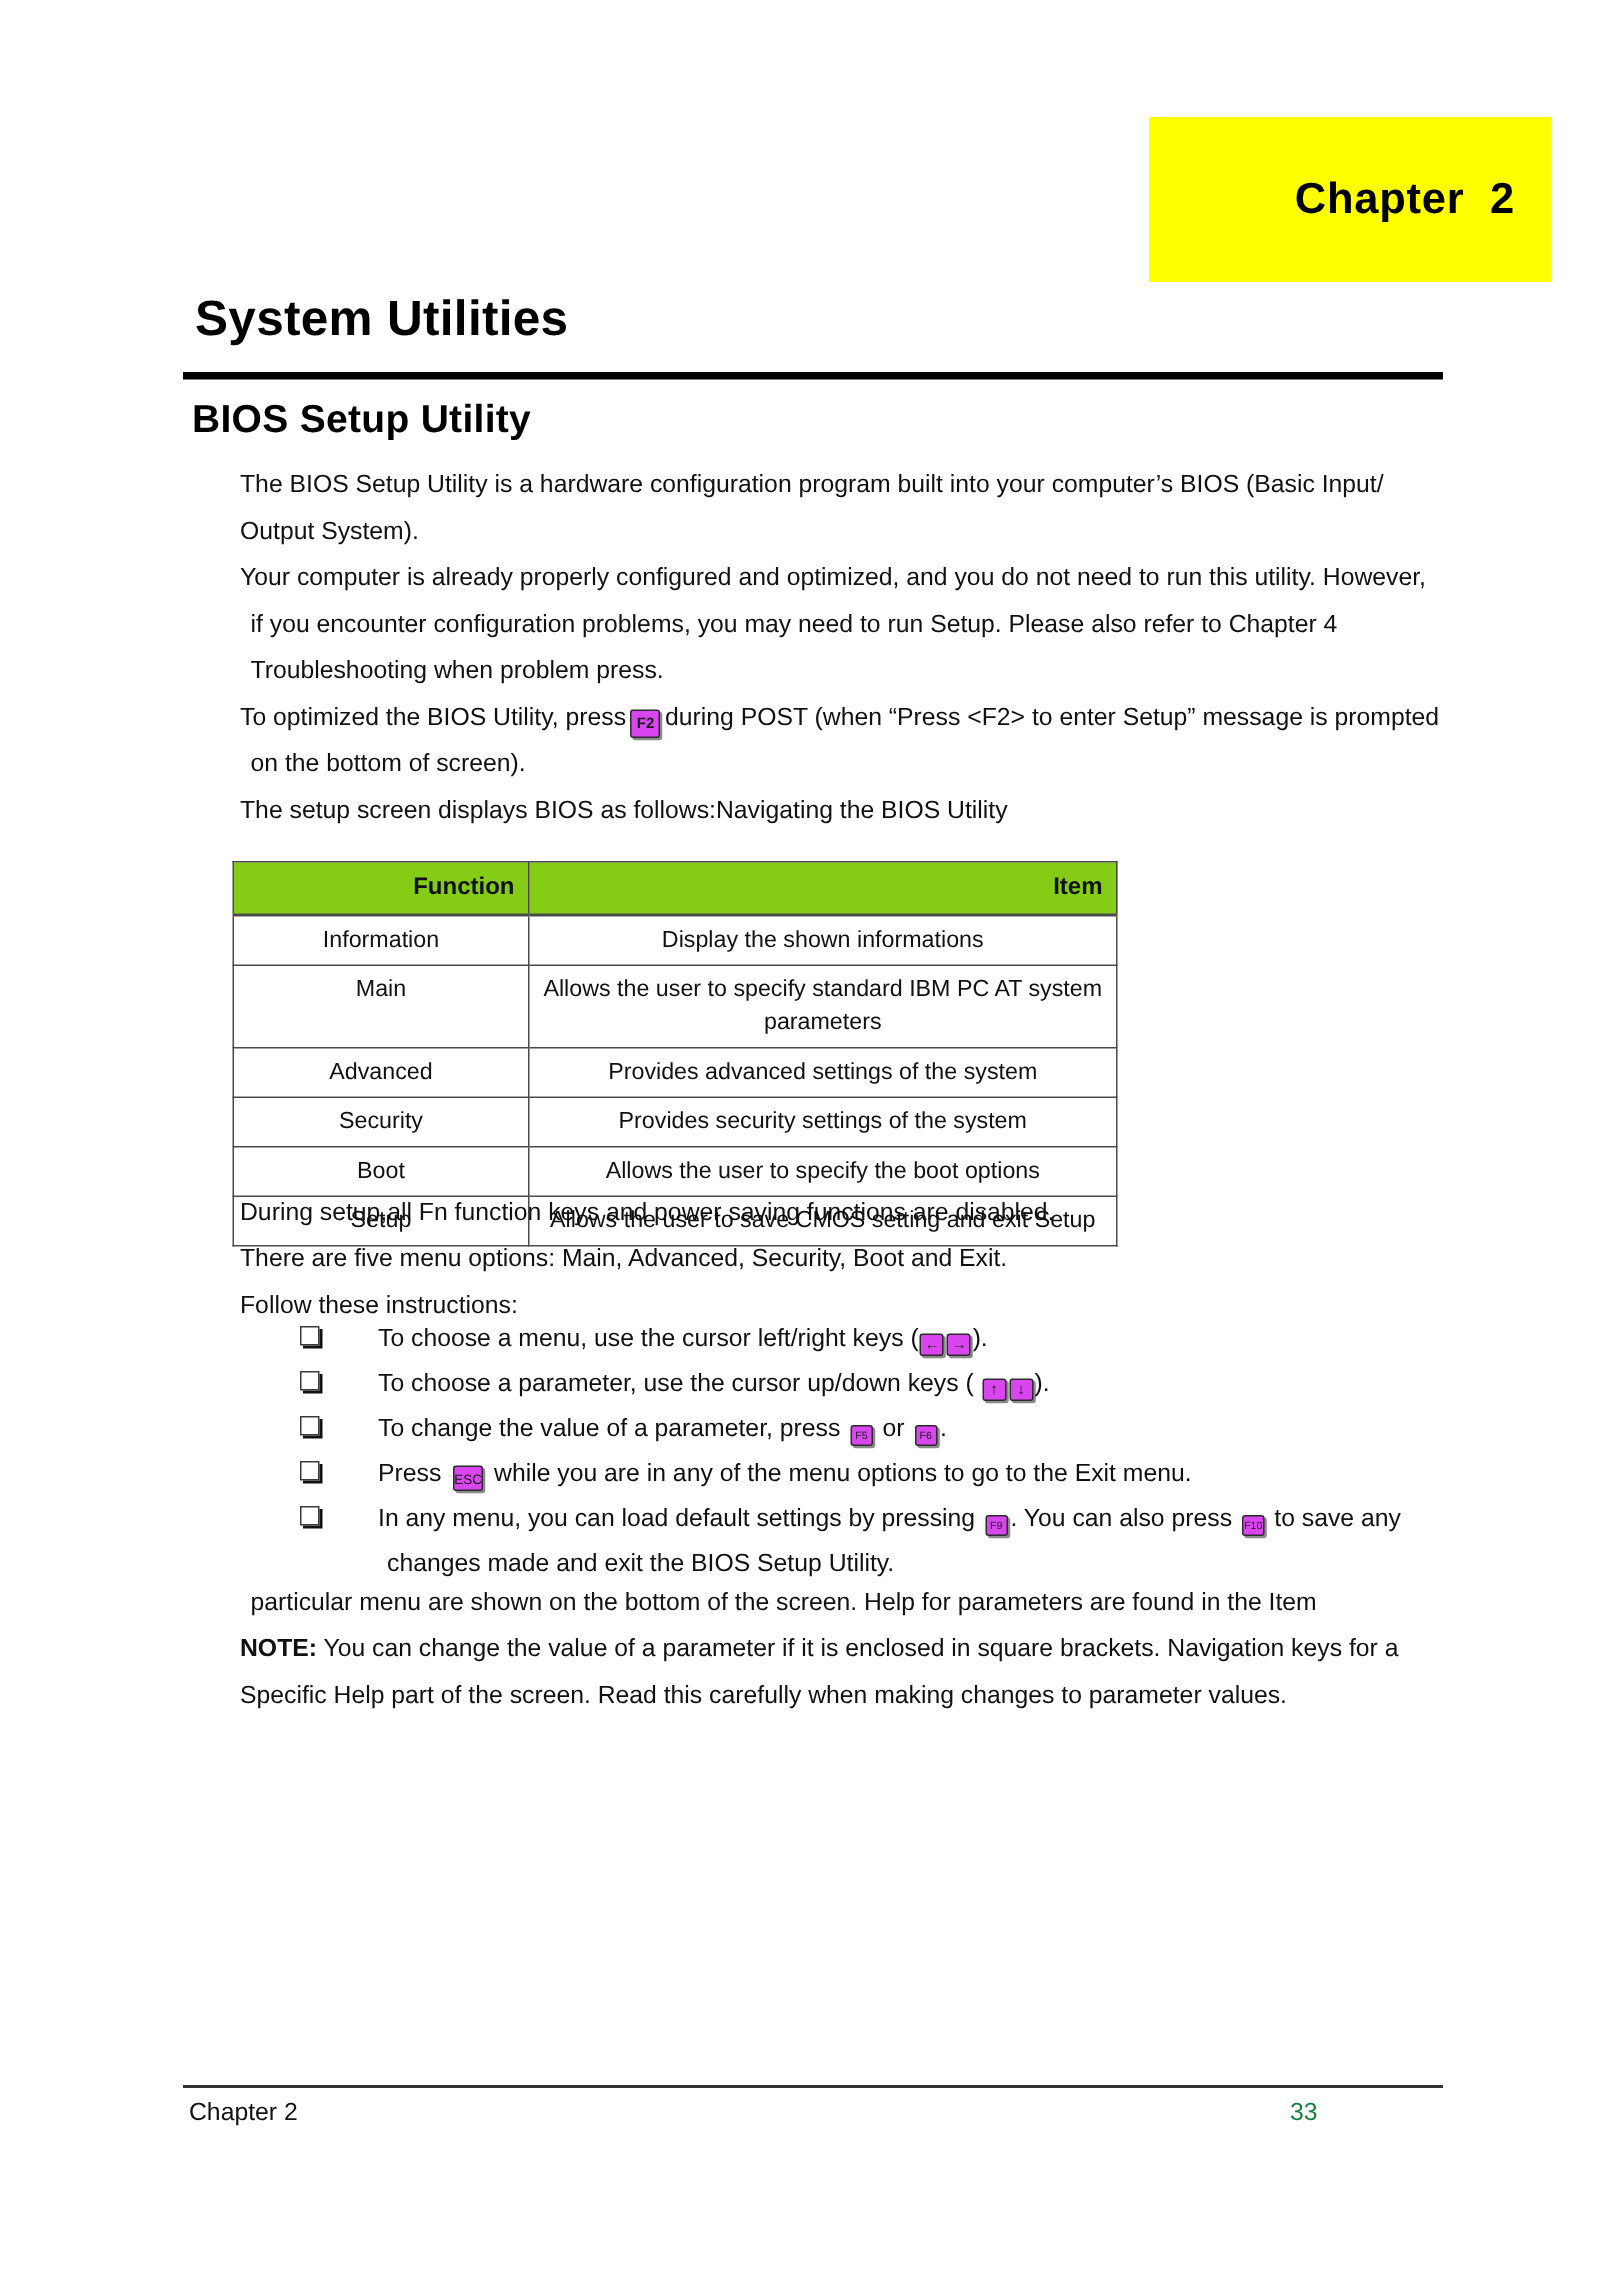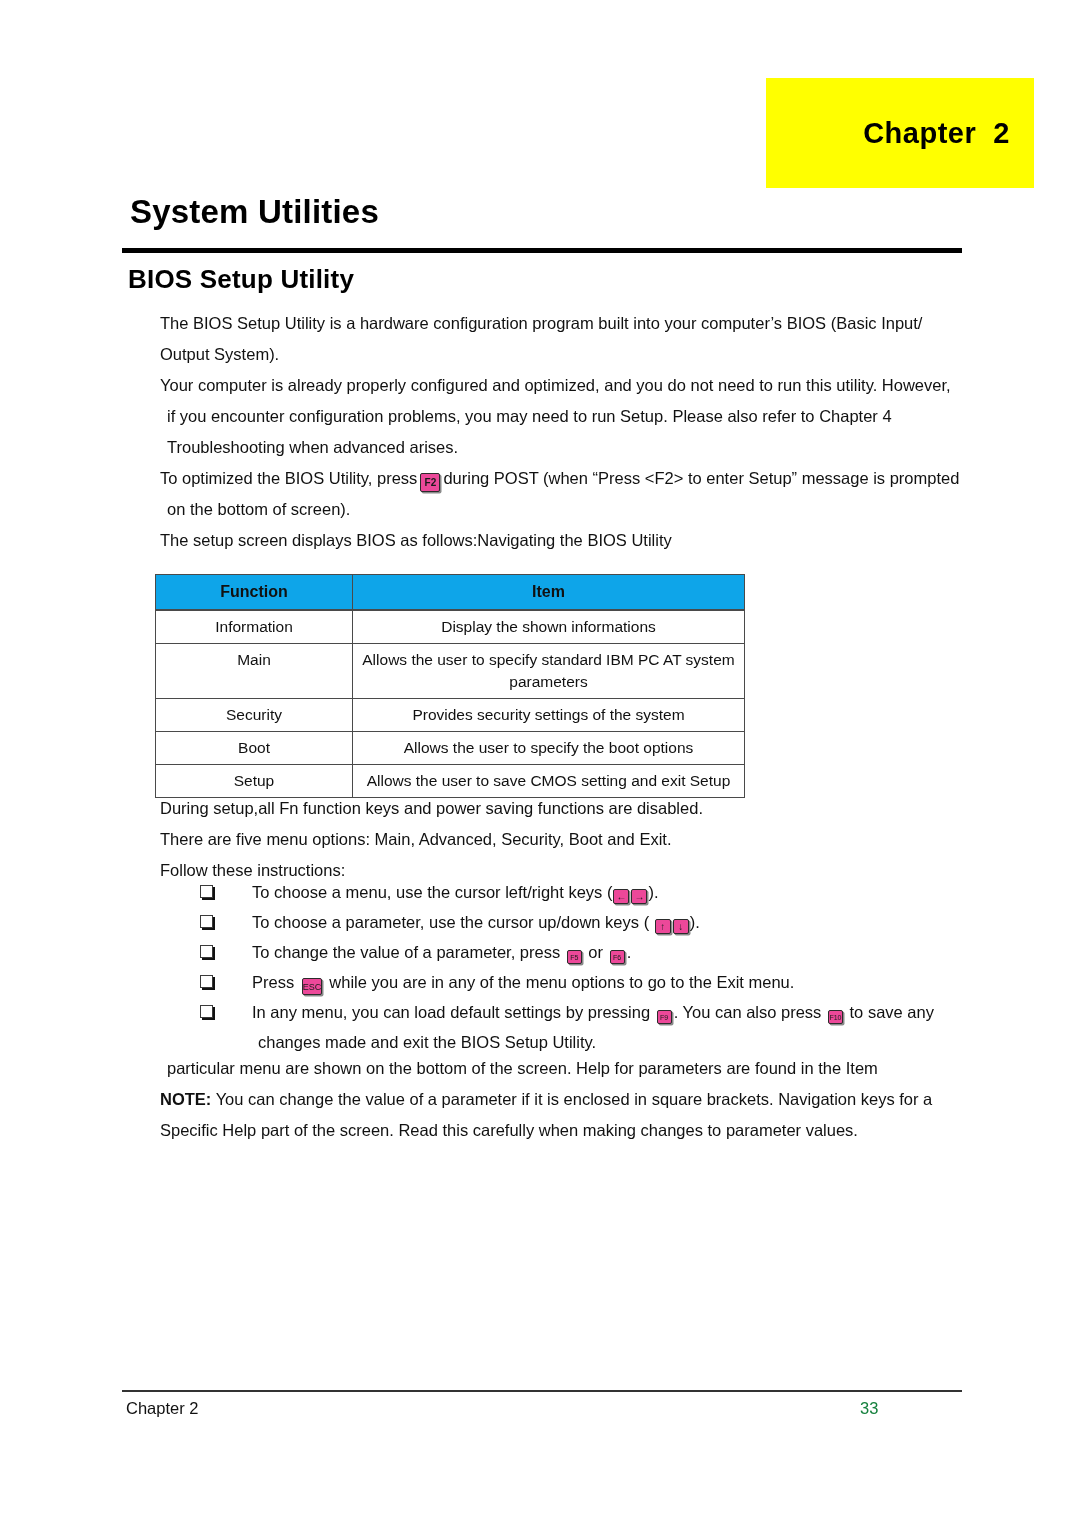--- a/index.html
+++ b/index.html
@@ -80,21 +80,21 @@
     margin: 0;
     white-space: normal;
   }
   .para.indent { padding-left: 7px; }
 
   
   .keycap {
     display: inline-block;
     border: 1.6px solid #2b2b2b;
     border-radius: 2px;
-    background: #ec4899;
+    background: #d946ef;
     box-shadow: 1.5px 1.5px 0 #8a8a8a;
     color: #1a1a1a;
     text-align: center;
     vertical-align: -2px;
     font-family: "Liberation Sans", sans-serif;
     line-height: 1;
     box-sizing: border-box;
   }
   .keycap.k-f2 {
     font-size: 10px;
@@ -139,23 +139,23 @@
     border: 1.4px solid #4a4a4a;
     padding: 5px 9px;
     font-size: 15.5px;
     font-weight: normal;
     text-align: center;
     vertical-align: top;
     line-height: 22px;
     color: #111;
   }
   .fn-table thead th {
-    background: #0ea5e9;
-    font-weight: bold;
-    text-align: center;
+    background: #84cc16;
+    font-weight: bold;
+    text-align: right;
     font-size: 16px;
     padding: 6px 9px;
     border-bottom: 2.5px solid #4a4a4a;
   }
   .fn-table col.c1 { width: 197px; }
   .fn-table col.c2 { width: 392px; }
 
   
   .post-block {
     position: absolute;
@@ -250,21 +250,21 @@
 <div class="page-title">System Utilities</div>
 <div class="title-rule"></div>
 
 <div class="section-heading">BIOS Setup Utility</div>
 
 <div class="body-block">
   <p class="para">The BIOS Setup Utility is a hardware configuration program built into your computer’s BIOS (Basic Input/</p>
   <p class="para">Output System).</p>
   <p class="para">Your computer is already properly configured and optimized, and you do not need to run this utility. However,</p>
   <p class="para indent">if you encounter configuration problems, you may need to run Setup.  Please also refer to Chapter 4</p>
-  <p class="para indent">Troubleshooting when advanced arises.</p>
+  <p class="para indent">Troubleshooting when problem press.</p>
 
   <p class="para"><span>To optimized the BIOS Utility, press</span><span class="keycap k-f2">F2</span><span>during POST (when “Press &lt;F2&gt; to enter Setup” message is prompted</span></p>
   <p class="para indent">on the bottom of screen).</p>
 
   <p class="para">The setup screen displays BIOS as follows:Navigating the BIOS Utility</p>
 </div>
 
 <table class="fn-table">
   <colgroup>
       <col class="c1">
@@ -279,20 +279,24 @@
   <tbody>
     <tr>
       <td>Information</td>
       <td>Display the shown informations</td>
     </tr>
     <tr>
       <td>Main</td>
       <td>Allows the user to specify standard IBM PC AT system parameters</td>
     </tr>
     <tr>
+      <td>Advanced</td>
+      <td>Provides advanced settings of the system</td>
+    </tr>
+    <tr>
       <td>Security</td>
       <td>Provides security settings of the system</td>
     </tr>
     <tr>
       <td>Boot</td>
       <td>Allows the user to specify the boot options</td>
     </tr>
     <tr>
       <td>Setup</td>
       <td>Allows the user to save CMOS setting and exit Setup</td>

